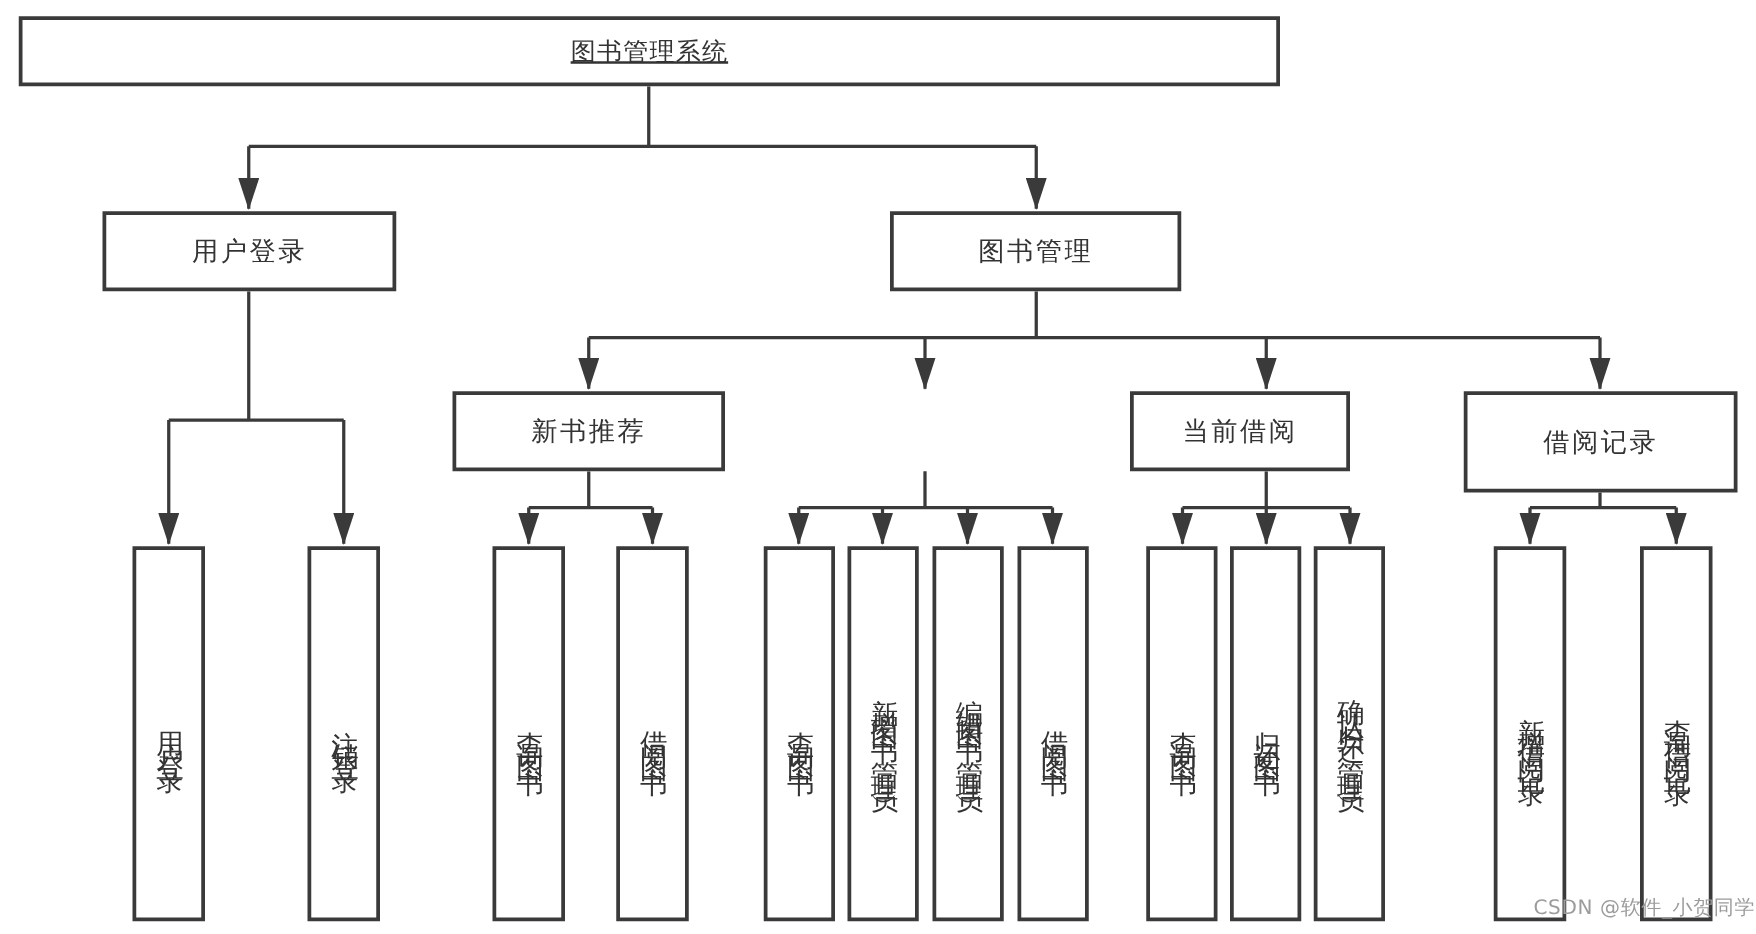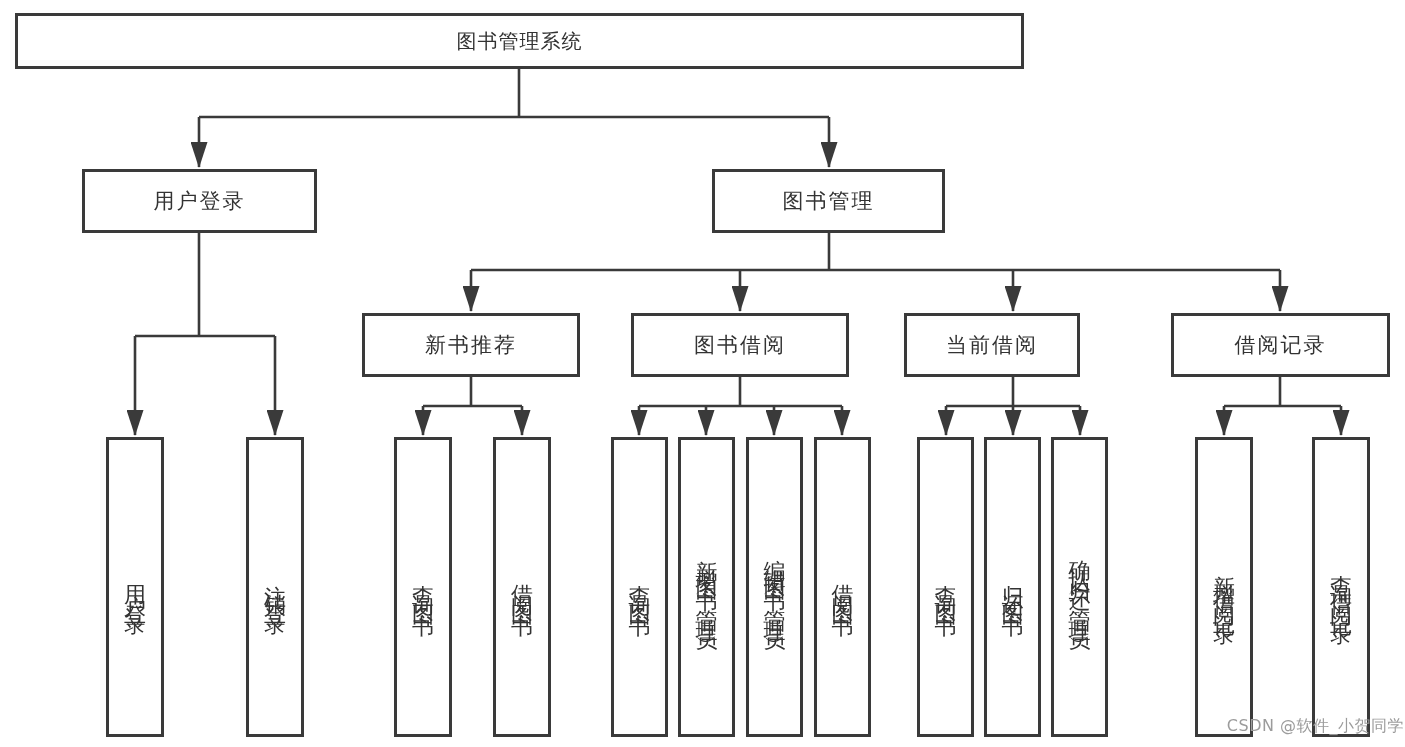--- a/index.html
+++ b/index.html
@@ -33,21 +33,21 @@
     display: flex;
     align-items: center;
     justify-content: center;
   }
   .hlabel {
     font-size: 21px;
     letter-spacing: 2px;
     white-space: nowrap;
     color: var(--text);
   }
-  .root-box .hlabel { font-size: 20px; letter-spacing: 1px; }
+  .root-box .hlabel { font-size: 20px; letter-spacing: 1px; text-decoration: underline; }
   .leaf { top: 437px; height: 300px; }
   .vlabel {
     writing-mode: vertical-rl;
     text-orientation: mixed;
     font-size: 22px;
     letter-spacing: 10px;
     line-height: 1;
     color: var(--text);
     max-height: 288px;
   }
@@ -113,27 +113,24 @@
   <div class="box" style="left:82px;top:169px;width:235px;height:64px">
     <span class="hlabel">用户登录</span>
   </div>
   <div class="box" style="left:712px;top:169px;width:233px;height:64px">
     <span class="hlabel">图书管理</span>
   </div>
 
   <div class="box" style="left:362px;top:313px;width:218px;height:64px">
     <span class="hlabel">新书推荐</span>
   </div>
-  <div class="box" style="left:631px;top:313px;width:218px;height:64px">
-    <span class="hlabel">图书借阅</span>
-  </div>
   <div class="box" style="left:904px;top:313px;width:176px;height:64px">
     <span class="hlabel">当前借阅</span>
   </div>
-  <div class="box" style="left:1171px;top:313px;width:219px;height:64px">
+  <div class="box" style="left:1171px;top:313px;width:219px;height:81px">
     <span class="hlabel">借阅记录</span>
   </div>
 
   <div class="box leaf" style="left:106px;width:58px">
     <span class="vlabel">用户登录</span>
   </div>
   <div class="box leaf" style="left:246px;width:58px">
     <span class="vlabel">注销登录</span>
   </div>
 

